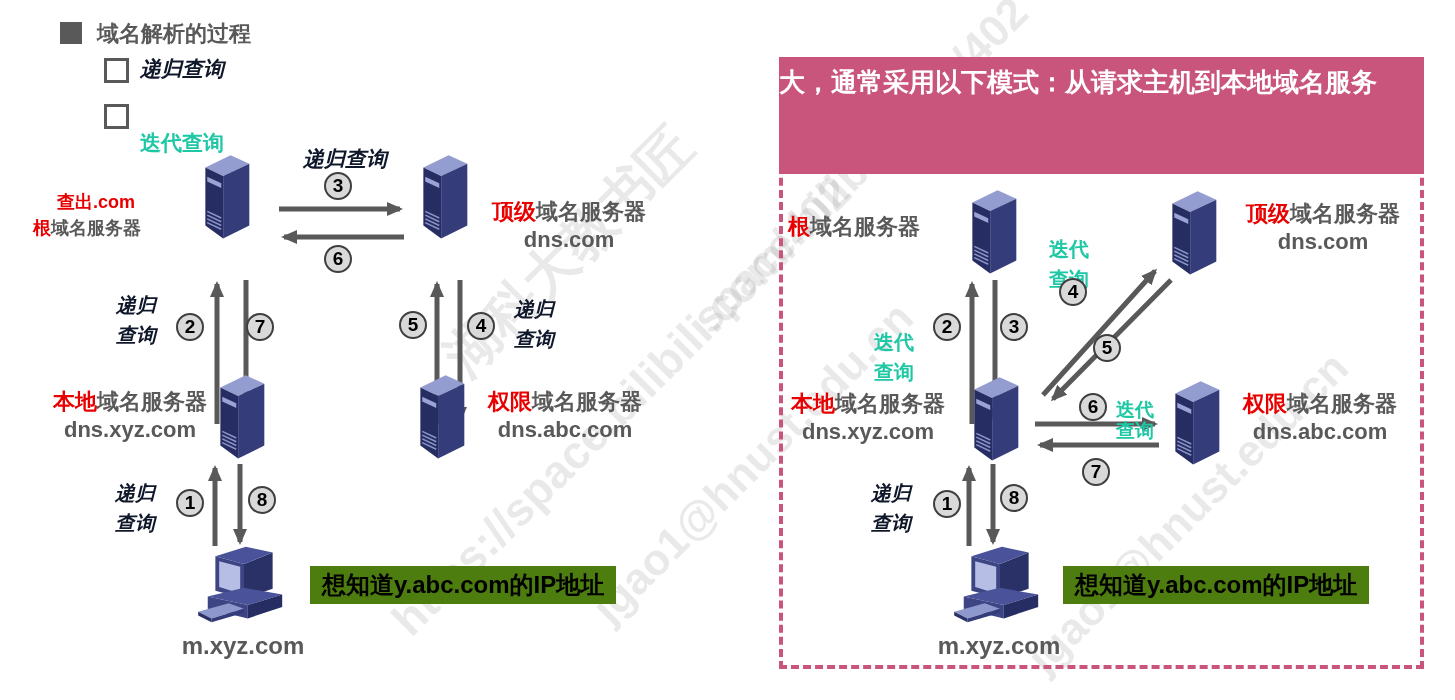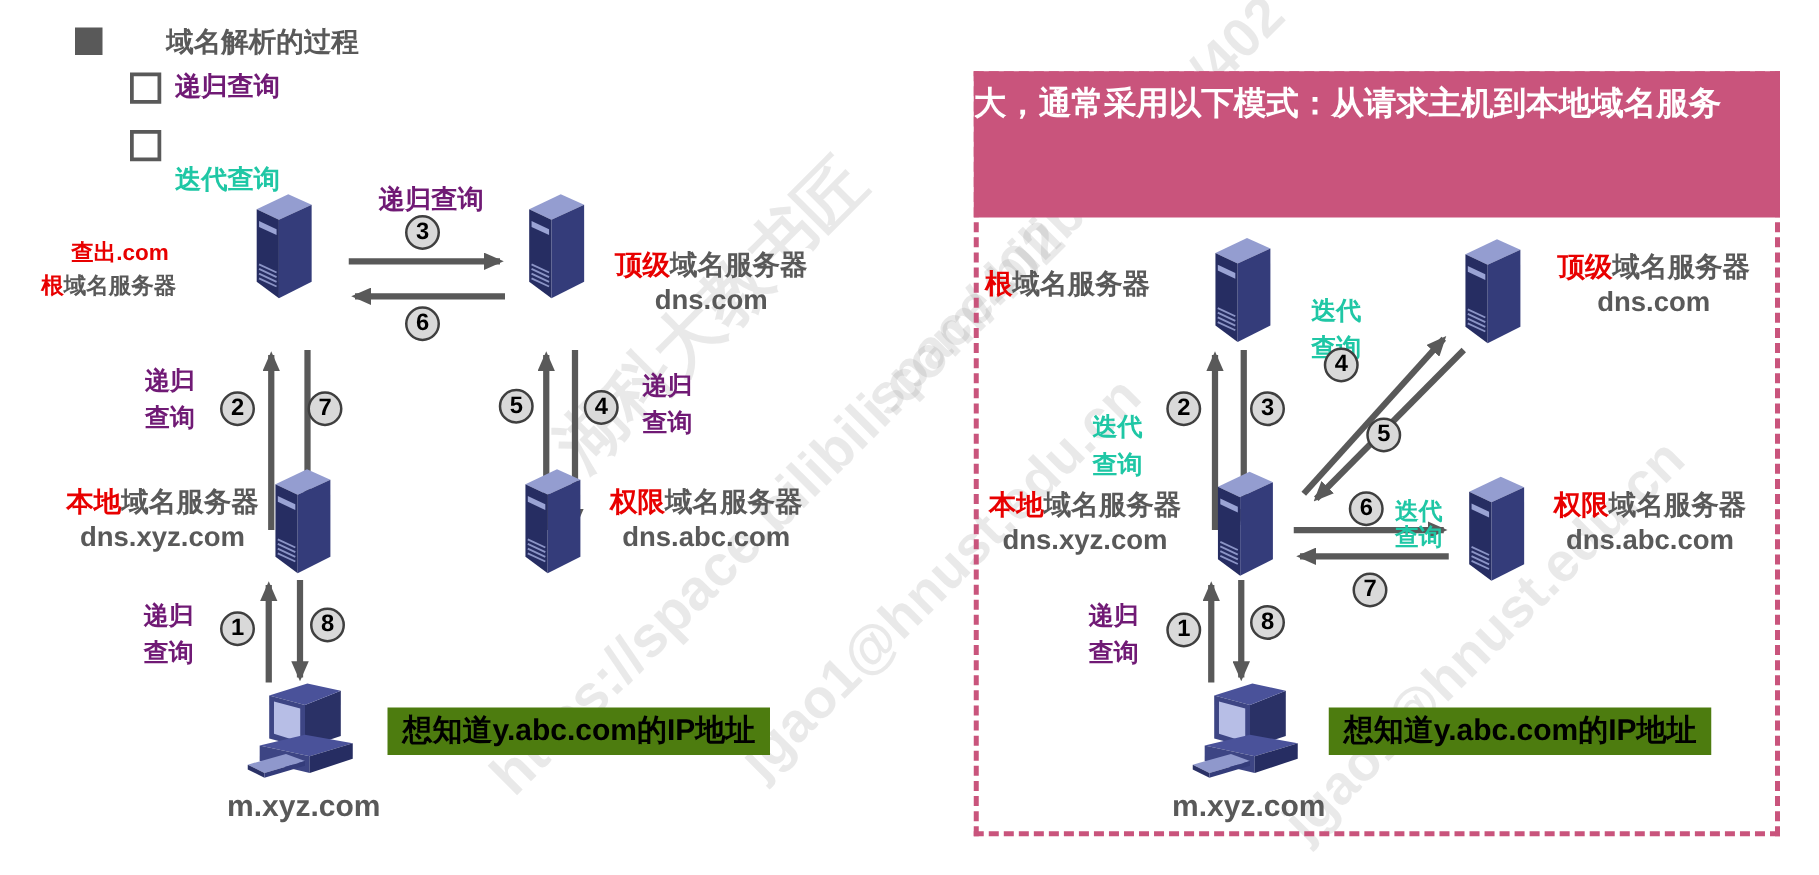--- a/index.html
+++ b/index.html
@@ -3,21 +3,21 @@
 <meta charset="utf-8">
 <style>
   html,body{margin:0;padding:0;background:#fff;}
   #canvas{
     position:relative;width:1455px;height:700px;background:#fff;overflow:hidden;
     font-family:"Liberation Sans","DejaVu Sans",sans-serif;
   }
   .b{font-weight:700;}
   .gray{color:#595959;}
   .red{color:#e80000;}
-  .purple{color:#701a75;}
+  .purple{color:#0f172a;font-style:italic;}
   .teal{color:#1fc7a5;margin-top:28px;}
   .nowrap{white-space:nowrap;}
   .layer-svg{position:absolute;left:0;top:0;z-index:2;}
   .wm{
     position:absolute;z-index:1;color:#8a8a8a;opacity:.18;font-weight:700;
     transform-origin:0 50%;transform:rotate(-45deg);white-space:nowrap;pointer-events:none;
   }
   .txt{position:absolute;z-index:4;}
   .center{transform:translateX(-50%);text-align:center;}
   .qline{position:absolute;z-index:4;font-weight:700;font-size:21px;white-space:nowrap;transform:translateX(-50%);}
@@ -52,21 +52,21 @@
 
 <div id="canvas">
 
   <div class="wm" style="left:400px;top:600px;font-size:46px;">https://space.bilibili.com/402</div>
   <div class="wm" style="left:455px;top:330px;font-size:54px;">湖科大教书匠</div>
   <div class="wm" style="left:600px;top:590px;font-size:44px;">jgao1@hnust.edu.cn</div>
   <div class="wm" style="left:700px;top:300px;font-size:44px;">space.bilibili.com/402</div>
   <div class="wm" style="left:1035px;top:640px;font-size:44px;">jgao1@hnust.edu.cn</div>
 
   <div class="sq" style="left:60px;top:22px;"></div>
-  <div class="txt b gray nowrap" style="left:97px;top:19px;font-size:22px;margin-left:36px;">域名解析的过程</div>
+  <div class="txt b gray nowrap" style="left:97px;top:19px;font-size:22px;">域名解析的过程</div>
   <div class="chk" style="left:104px;top:58px;"></div>
   <div class="txt b purple nowrap" style="left:140px;top:55px;font-size:21px;">递归查询</div>
   <div class="chk" style="left:104px;top:104px;"></div>
   <div class="txt b teal nowrap" style="left:140px;top:101px;font-size:21px;">迭代查询</div>
 
   <div class="dashed-box"></div>
   <div class="note-box">
     <div>大，通常采用以下模式：从请求主机到本地域名服务</div>
   </div>
 

